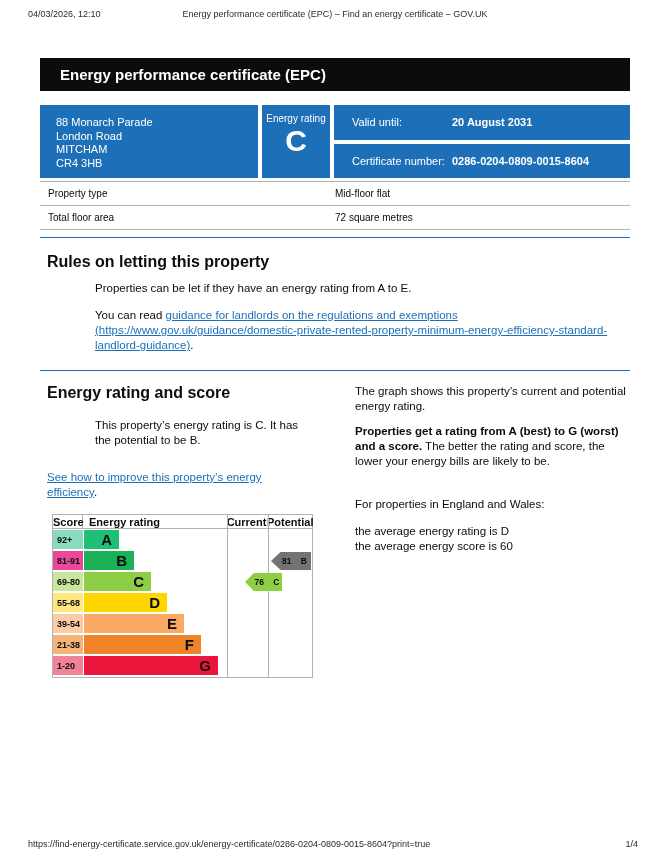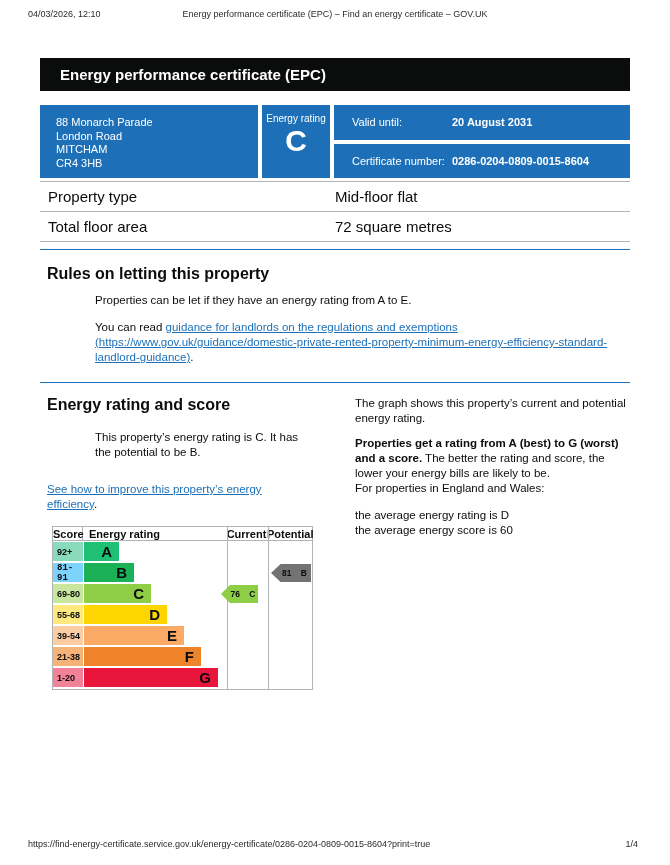--- a/index.html
+++ b/index.html
@@ -27,41 +27,41 @@
   .summary .cell { background:#1d70b8; color:#fff; }
   .addr { width:218px; padding:11px 0 0 16px; font-size:11px; line-height:13.5px; }
   .rating-cell { width:68px; text-align:center; padding-top:8px; }
   .rating-cell .rlabel { font-size:10px; }
   .rating-cell .rvalue { font-size:30px; font-weight:bold; line-height:34px; }
   .valid-col { width:296px; display:flex; flex-direction:column; gap:4px; background:#fff; }
   .valid-row { flex:1; display:flex; align-items:center; padding-left:18px; font-size:11px; }
   .valid-row .lbl { width:100px; }
   .valid-row .val { font-weight:bold; }
 
-  .ptable { margin-top:3px; font-size:15px; }
+  .ptable { margin-top:3px; font-size:10px; }
   .ptable .trow { display:flex; border-top:1px solid #b1b4b6; padding:6px 0 6px 8px; }
   .ptable .trow:last-child { border-bottom:1px solid #b1b4b6; }
   .ptable .tlabel { width:287px; }
 
   .divider { border-top:1px solid #1d70b8; margin-top:7px; }
   .divider2 { border-top:1px solid #1d70b8; margin-top:17px; }
 
   h2 { font-size:16px; font-weight:bold; margin:15px 0 0 7px; }
   .para { font-size:11.5px; line-height:15px; margin:10px 0 0 7px;padding-left:48px; }
   .para.mt12 { margin-top:12px; }
   a.link { color:#1d70b8; text-decoration:underline; cursor:pointer; }
 
   .two-col { display:flex; margin-top:13px; }
   .col-left { width:270px; margin-left:7px; }
   .col-left h2 { margin:0; }
   .col-left .para { margin-left:0; margin-top:16px; }
   .col-left .improve { display:block; font-size:11.5px; line-height:15px; margin-top:22px; width:230px; }
   .col-right { width:275px; margin-left:38px; font-size:11.5px; line-height:15px; }
   .col-right .rp2 { margin-top:10px; }
-  .col-right .rp3 { }
+  .col-right .rp3 { margin-top:28px; }
   .col-right .rp4 { margin-top:12px; }
   .bold { font-weight:bold; }
 
   
   .chart { position:relative; width:261px; height:164px; margin:14px 0 0 5px;
            border:1px solid #b1b4b6; background:#fff; }
   .chart-head { display:flex; height:14px; border-bottom:1px solid #b1b4b6;
                 font-size:11px; font-weight:bold; align-items:center; }
   .h-score { width:30px; text-align:center; border-right:1px solid #b1b4b6; height:100%; line-height:14px; }
   .h-rating { flex:1; padding-left:6px; line-height:14px; }
@@ -149,21 +149,21 @@
           <span class="h-potential">Potential</span>
         </div>
         <div class="vline v1"></div>
         <div class="vline v2"></div>
         <div class="bands">
             <div class="band-row">
               <div class="score-cell" style="background: rgb(138, 219, 189);">92+</div>
               <div class="band-bar" style="background: rgb(31, 192, 116); width: 35px;">A</div>
             </div>
             <div class="band-row">
-              <div class="score-cell" style="background: #7dd3fc; font-family: Liberation Mono, monospace;">81-91</div>
+              <div class="score-cell" style="background: #ec4899;">81-91</div>
               <div class="band-bar" style="background: rgb(27, 177, 86); width: 50px;">B</div>
             </div>
             <div class="band-row">
               <div class="score-cell" style="background: rgb(201, 230, 158);">69-80</div>
               <div class="band-bar" style="background: rgb(141, 206, 70); width: 67px;">C</div>
             </div>
             <div class="band-row">
               <div class="score-cell" style="background: rgb(255, 233, 127);">55-68</div>
               <div class="band-bar" style="background: rgb(255, 213, 0); width: 83px;">D</div>
             </div>
@@ -173,21 +173,21 @@
             </div>
             <div class="band-row">
               <div class="score-cell" style="background: rgb(245, 179, 119);">21-38</div>
               <div class="band-bar" style="background: rgb(238, 131, 41); width: 117px;">F</div>
             </div>
             <div class="band-row">
               <div class="score-cell" style="background: rgb(242, 130, 151);">1-20</div>
               <div class="band-bar" style="background: rgb(233, 21, 59); width: 134px;">G</div>
             </div>
           </div>
-        <div class="arrow" id="current-arrow" style="background: rgb(141, 206, 70); left: 168px; width: 37px; top: 58px;">76 C</div>
+        <div class="arrow" id="current-arrow" style="background: rgb(141, 206, 70); left: 192px; width: 37px; top: 58px;">76 C</div>
         <div class="arrow" id="potential-arrow" style="background: #737373; left: 218px; width: 40px; top: 37px;">81 B</div>
       </div>
     </div>
 
     <div class="col-right">
       <p>The graph shows this property’s current and potential energy rating.</p>
       <p class="rp2"><span class="bold">Properties get a rating from A (best) to G (worst) and a score.</span><span> The better the rating and score, the lower your energy bills are likely to be.</span></p>
       <p class="rp3">For properties in England and Wales:</p>
       <p class="rp4"><span>the average energy rating is D</span><br><span>the average energy score is 60</span></p>
     </div>

